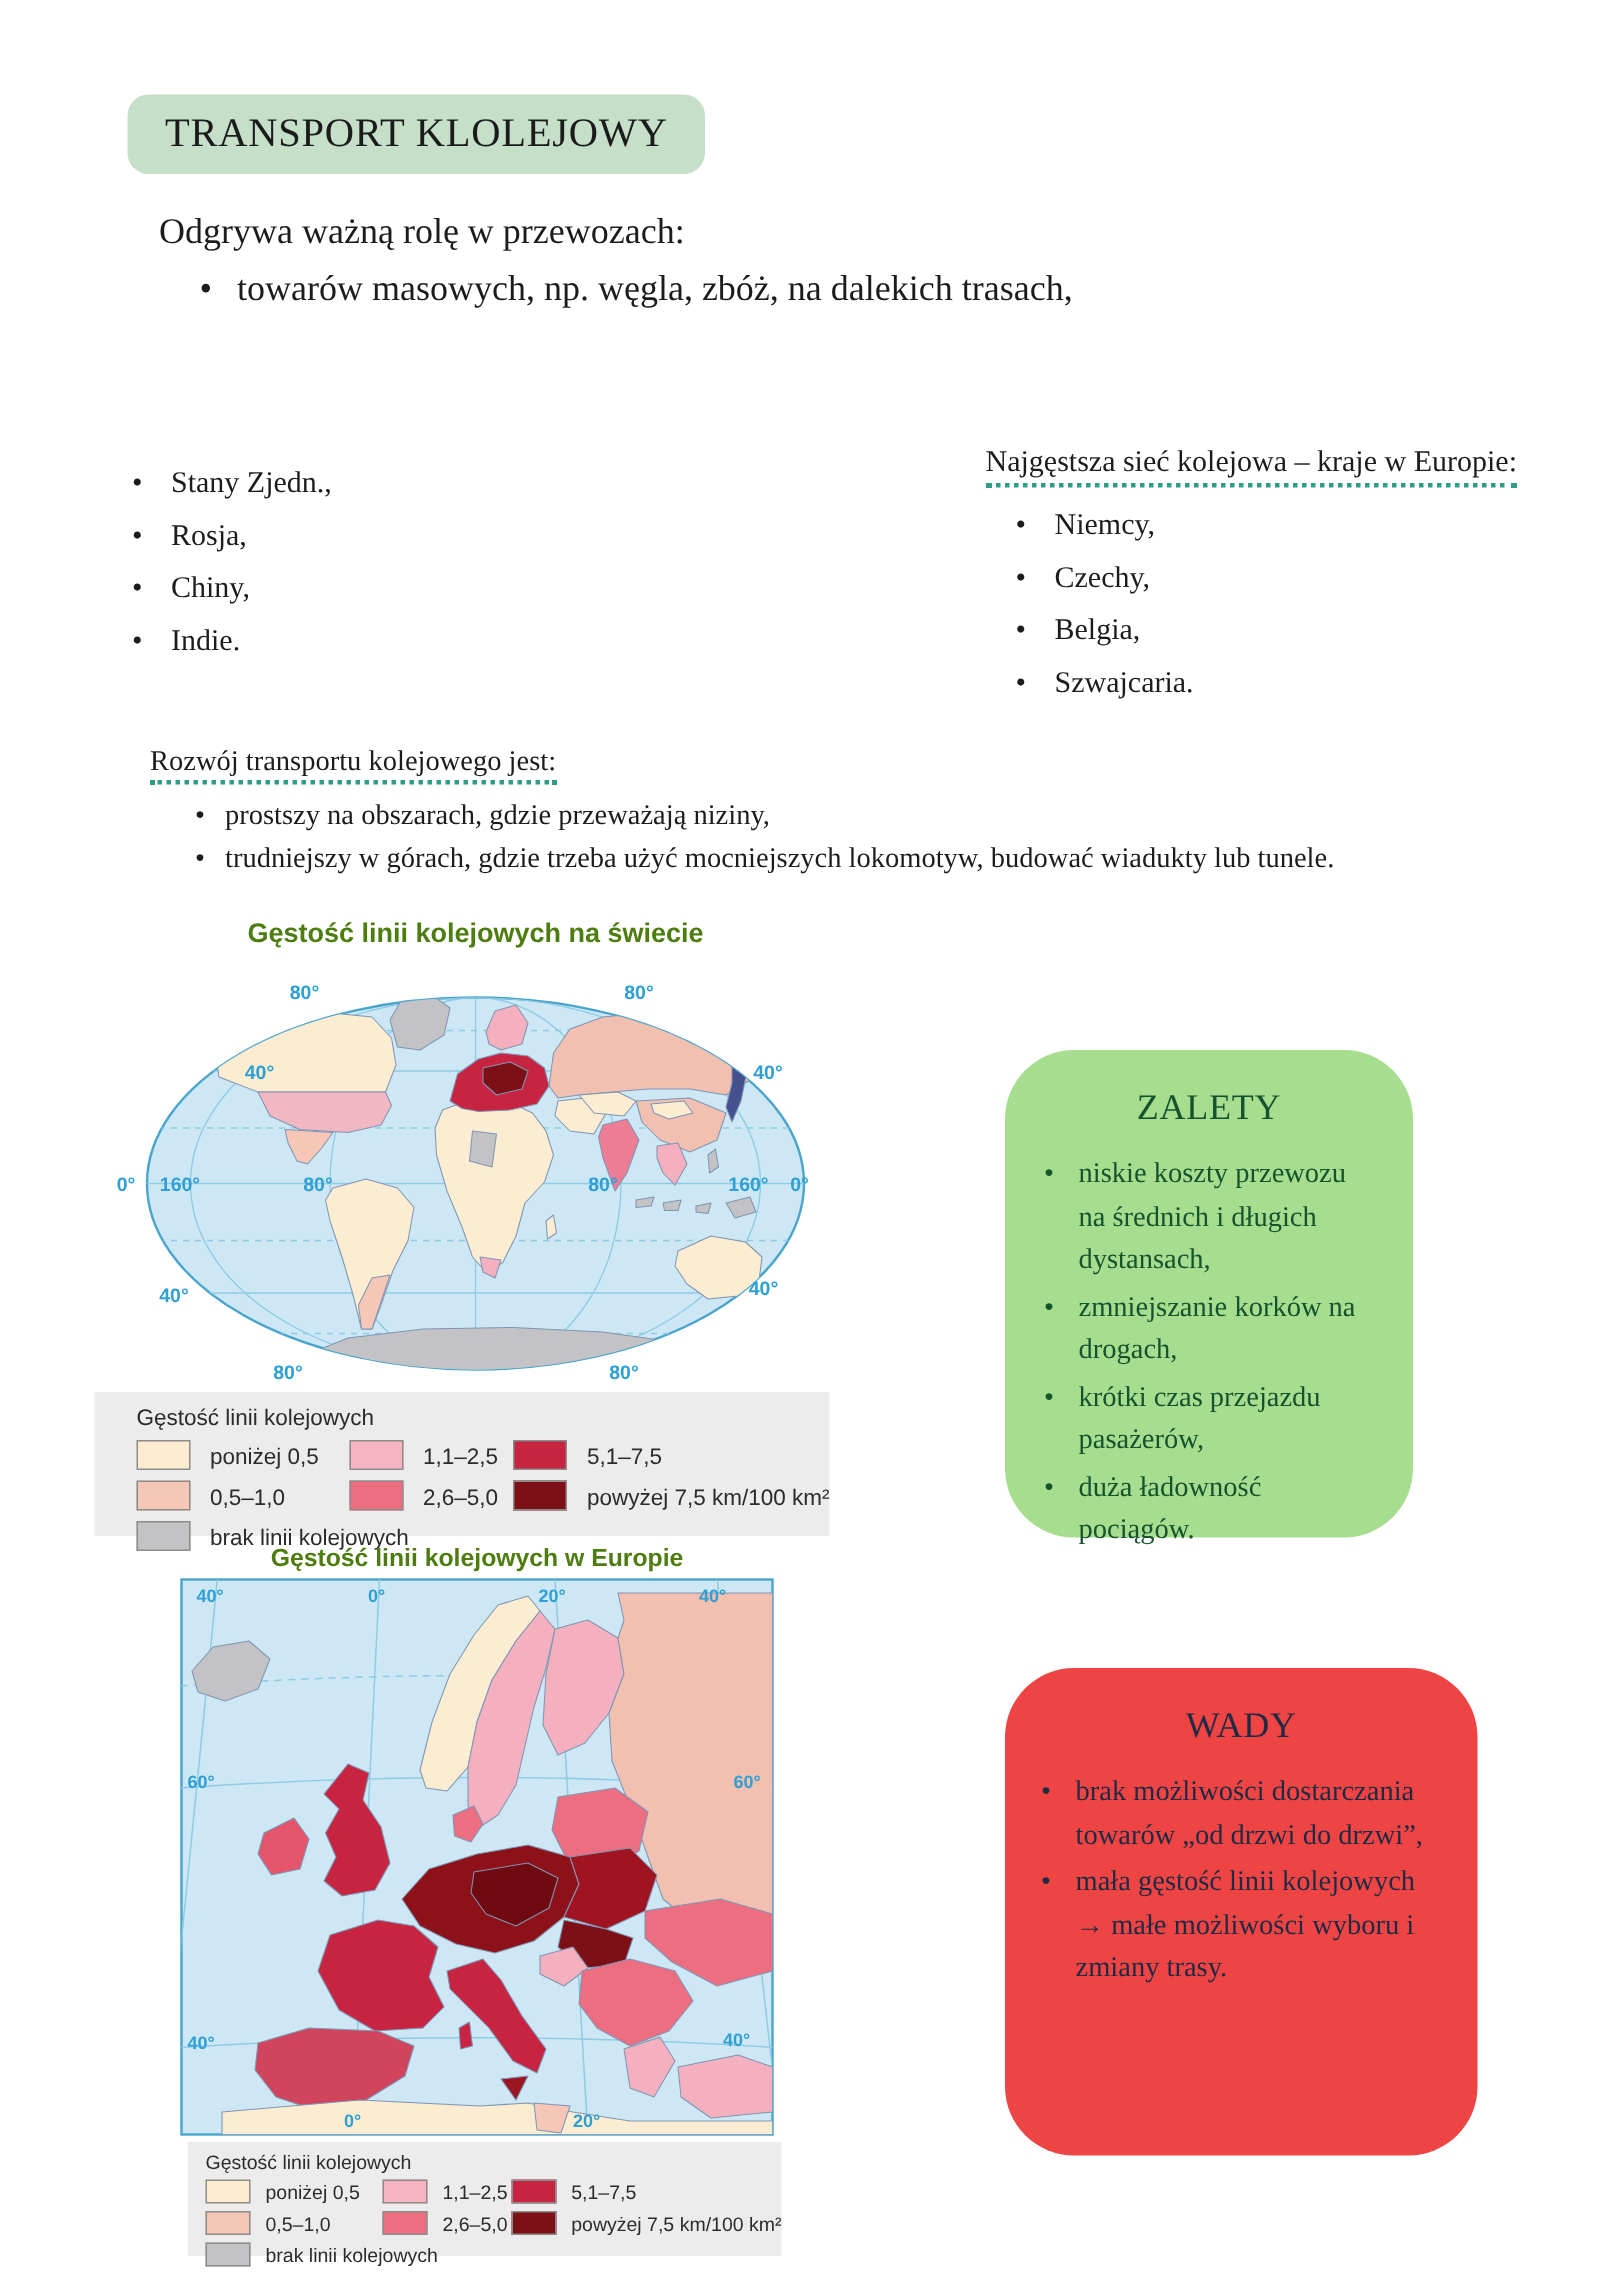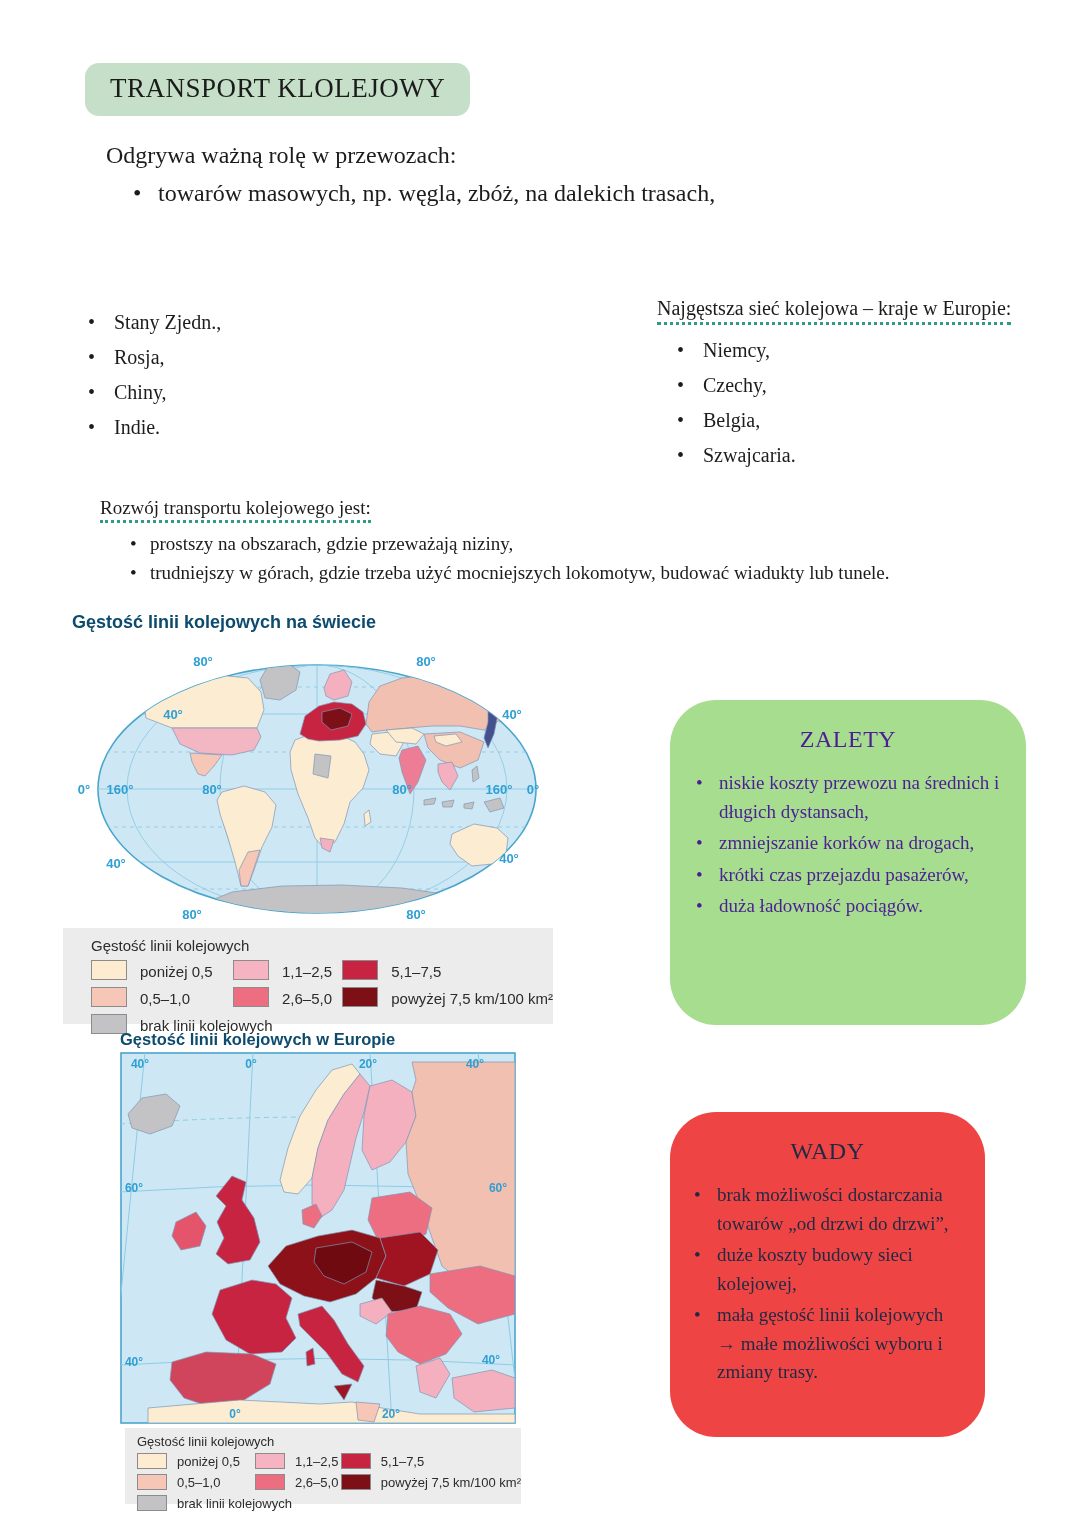--- a/index.html
+++ b/index.html
@@ -26,21 +26,21 @@
   .col-list{margin-top:14px;margin-left:18px;}
   .col-list li{font-size:20px;margin-bottom:12px;position:relative;padding-left:28px;}
 
   
   .dev{left:100px;top:497px;width:940px;}
   .dev-head{font-size:19px;border-bottom:3px dotted #2e9c86;padding-bottom:1px;display:inline-block;}
   .dev-list{margin-top:10px;margin-left:28px;}
   .dev-list li{font-size:19px;margin-bottom:7px;position:relative;padding-left:22px;}
 
   
-  .map-title{font-family:"Liberation Sans",sans-serif;font-weight:700;color:#0c4a6e;text-align:left;}
+  .map-title{font-family:"Liberation Sans",sans-serif;font-weight:700;color:#4d7c0f;text-align:center;}
   .world-title{left:72px;top:612px;width:490px;font-size:18px;}
   .europe-title{left:120px;top:1030px;width:396px;font-size:16.5px;}
 
   
   .legend{background:#ececec;font-family:"Liberation Sans",sans-serif;color:#2b2b2b;}
   .legend-world{left:63px;top:928px;width:490px;height:96px;padding:9px 0 0 28px;box-sizing:border-box;}
   .legend-europe{left:125px;top:1428px;width:396px;height:76px;padding:6px 0 0 12px;box-sizing:border-box;}
   .legend-title{margin-bottom:6px;}
   .legend-world .legend-title{font-size:15px;}
   .legend-europe .legend-title{font-size:13px;margin-bottom:4px;}
@@ -51,21 +51,21 @@
   .legend-row{display:flex;align-items:flex-end;margin-bottom:7px;}
   .legend-europe .legend-row{margin-bottom:5px;}
   .swatch{border:1px solid #8c8c8c;box-sizing:border-box;flex:0 0 auto;}
   .legend-world .swatch{width:36px;height:20px;margin-right:13px;}
   .legend-europe .swatch{width:30px;height:16px;margin-right:10px;}
   .legend-world .legend-label{font-size:15px;white-space:nowrap;}
   .legend-europe .legend-label{font-size:13px;white-space:nowrap;}
 
   
   .side-box{border-radius:46px;box-sizing:border-box;}
-  .zalety{left:670px;top:700px;width:356px;height:325px;background:#a7dd8f;color:#4c1d95;padding:26px 24px 0 24px;}
+  .zalety{left:670px;top:700px;width:272px;height:325px;background:#a7dd8f;color:#14532d;padding:26px 24px 0 24px;}
   .wady{left:670px;top:1112px;width:315px;height:325px;background:#a9c6e8;color:#1e2a44;padding:26px 22px 0 22px;}
   .box-title{text-align:center;font-size:24px;letter-spacing:.5px;margin-bottom:16px;}
   .box-list li{font-size:19px;line-height:1.5;position:relative;padding-left:25px;margin-bottom:3px;}
 
   svg text{font-family:"Liberation Sans",sans-serif;font-weight:700;fill:#2f9fd4;}
 </style>
 </head>
 <body>
 
 <div class="abs title-box" style="background-color: rgb(197, 223, 201);">TRANSPORT KLOLEJOWY</div>
@@ -317,16 +317,15 @@
         <span class="legend-label">powyżej 7,5 km/100 km²</span>
         </div>
     </div>
   </div>
 </div>
 
 <div class="abs side-box wady" style="background-color: #ef4444;">
   <div class="box-title">WADY</div>
   <ul class="box-list">
     <li>brak możliwości dostarczania towarów „od drzwi do drzwi”,</li>
-    <li> duże koszty budowy sieci kolejowej,</li>
     <li> mała gęstość linii kolejowych → małe możliwości wyboru i zmiany trasy.</li>
   </ul>
 </div>
 
 </body></html>

